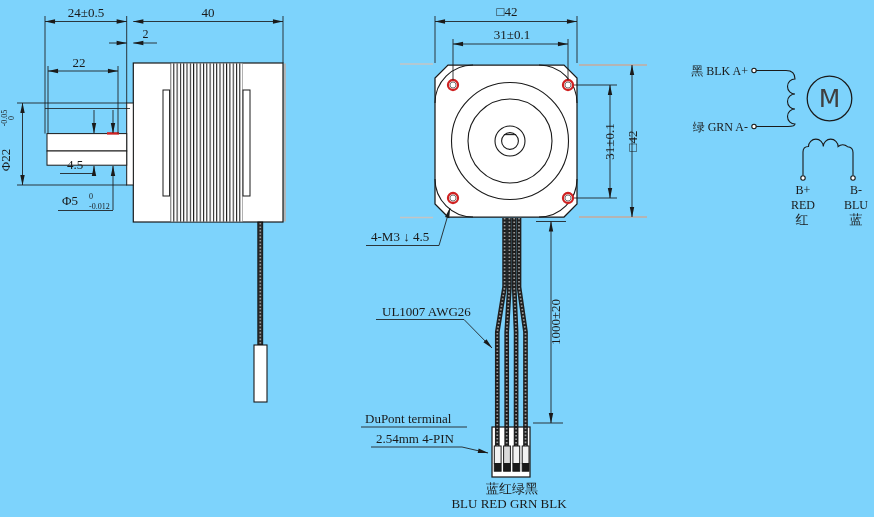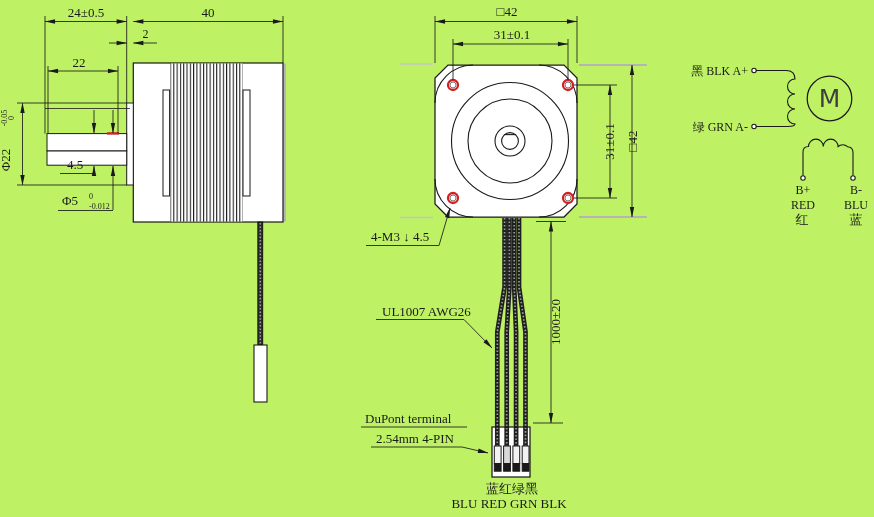--- a/index.html
+++ b/index.html
@@ -1,16 +1,16 @@
 <!DOCTYPE html>
 <html><head>
 <meta charset="utf-8">
 <style>
   html,body{margin:0;padding:0;background:#fff;}
-  .canvas{position:relative;width:874px;height:517px;background:#bef264;overflow:hidden;
+  .canvas{position:relative;width:874px;height:517px;background:#7dd3fc;overflow:hidden;
           font-family:"Liberation Serif", serif;text-decoration:underline;}
   svg{position:absolute;left:0;top:0;}
   text{fill:#1a1a1a;font-family:"Liberation Serif", serif;}
   .dim{font-size:13px;}
   .dimsmall{font-size:12px;}
   .tol{font-size:8px;}
   .callout{font-size:13px;}
   .cjk{font-size:13px;}
   .wlabel{font-size:12px;}
   .mletter{font-size:25px;fill:#3f3f3f;font-family:"DejaVu Sans", sans-serif;}

